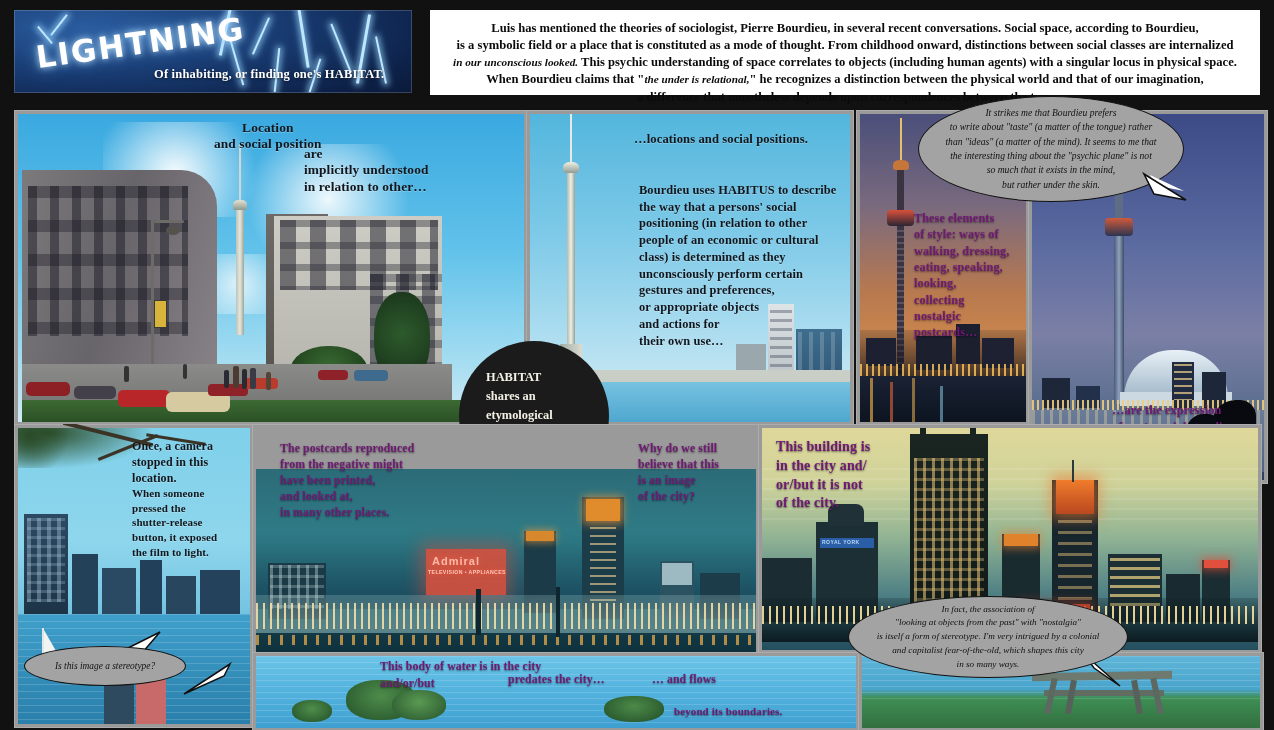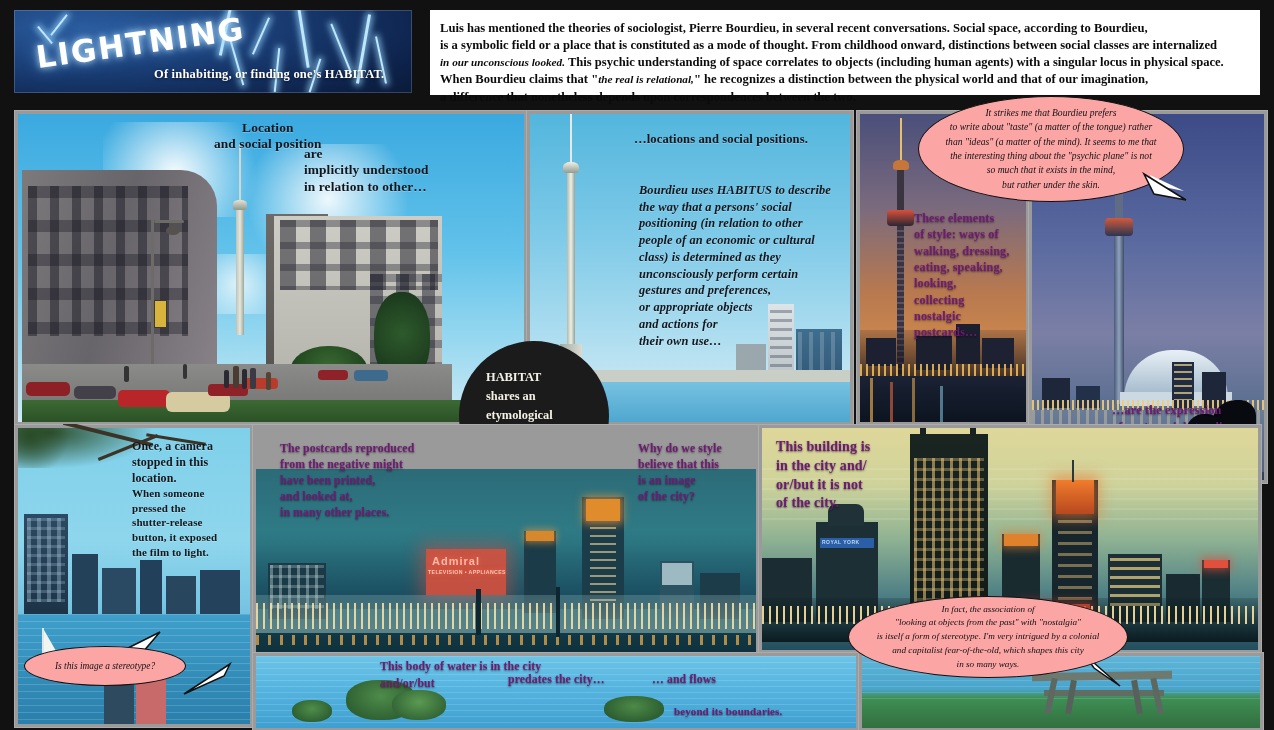--- a/index.html
+++ b/index.html
@@ -28,25 +28,25 @@
   #lightningWord{position:absolute;left:22px;top:12px;width:250px;height:52px;
      color:#fff;font-size:31px;font-weight:bold;font-family:"DejaVu Sans",sans-serif;
      letter-spacing:2px;transform:rotate(-8deg);
      text-shadow:0 0 7px rgba(190,230,255,.95),0 0 16px rgba(120,190,255,.7);}
   #bannerSub{position:absolute;left:140px;top:57px;color:#fff;font-size:12.5px;
      font-weight:bold;letter-spacing:.2px;text-shadow:0 1px 3px rgba(0,0,0,.6);}
 
   
   #intro{position:absolute;left:430px;top:10px;width:830px;height:85px;
          background:#fff;padding:10px 10px 0 10px;box-sizing:border-box;}
-  #intro p{margin:0;color:#0b0b0b;font-size:12.6px;line-height:1.36;font-weight:bold;}
+  #intro p{margin:0;color:#0b0b0b;font-size:12.6px;line-height:1.36;font-weight:bold;text-align:center;}
   #intro .it{font-style:italic;font-weight:bold;font-size:11.2px;}
 
   
-  .bubble{position:absolute;background:#fca5a5;border:1.6px solid #111;border-radius:50%;
+  .bubble{position:absolute;background:#a3a3a3;border:1.6px solid #111;border-radius:50%;
           display:flex;align-items:center;justify-content:center;text-align:center;
           font-style:italic;color:#111;line-height:1.5;box-sizing:border-box;}
   .tail{position:absolute;background:#fff;border:1.6px solid #111;}
 
   
   #habitatCircle{position:absolute;left:459px;top:341px;width:150px;height:150px;
      border-radius:50%;background:#1b1b1b;color:#f4f1e6;}
   #habitatCircle .t{position:absolute;left:27px;top:27px;font-size:12.4px;
      line-height:1.52;font-weight:bold;}
 
@@ -80,21 +80,21 @@
     <div id="lightningWord">LIGHTNING</div>
     <div id="bannerSub">
       <span>Of inhabiting, or finding one's </span><span class="sc">HABITAT.</span>
     </div>
   </div>
 
   <div id="intro">
     <p>Luis has mentioned the theories of sociologist, Pierre Bourdieu, in several recent conversations. Social space, according to Bourdieu,</p>
     <p>is a symbolic field or a place that is constituted as a mode of thought. From childhood onward, distinctions between social classes are internalized</p>
     <p><span class="it">in our unconscious looked.</span><span> This psychic understanding of space correlates to objects (including human agents) with a singular locus in physical space.</span></p>
-    <p><span>When Bourdieu claims that "</span><span class="it">the real is relational,</span><span>"  he recognizes a distinction between the physical world and that of our imagination,</span></p>
+    <p><span>When Bourdieu claims that "</span><span class="it">the under is relational,</span><span>"  he recognizes a distinction between the physical world and that of our imagination,</span></p>
     <p>a difference that nonetheless depends upon correspondences between the two.</p>
   </div>
 
   <div class="panel" style="left:14px;top:110px;width:506px;height:308px;padding:4px;">
     <div class="img sky-day" style="inset:4px;">
 
       <div style="position:absolute;left:85px;top:8px;width:180px;height:95px;background:radial-gradient(circle at 40% 55%,rgba(255,255,255,.96),rgba(255,255,255,0) 68%);"></div>
       <div style="position:absolute;left:200px;top:30px;width:220px;height:110px;background:radial-gradient(circle at 50% 50%,rgba(255,255,255,.9),rgba(255,255,255,0) 66%);"></div>
       <div style="position:absolute;left:150px;top:140px;width:140px;height:60px;background:radial-gradient(circle at 50% 50%,rgba(255,255,255,.75),rgba(255,255,255,0) 68%);"></div>
 
@@ -155,21 +155,21 @@
       <div style="position:absolute;left:238px;top:190px;width:26px;height:92px;background:linear-gradient(#dfe4e6,#b4bcc0);"></div>
       <div style="position:absolute;left:240px;top:196px;width:22px;height:70px;background:repeating-linear-gradient(rgba(60,70,90,.4) 0 3px,rgba(0,0,0,0) 3px 9px);"></div>
       <div style="position:absolute;left:266px;top:215px;width:46px;height:68px;background:linear-gradient(#3f6e8e,#2c5270);"></div>
       <div style="position:absolute;left:268px;top:218px;width:42px;height:56px;background:repeating-linear-gradient(90deg,rgba(255,255,255,.18) 0 4px,rgba(0,0,0,0) 4px 11px);"></div>
       <div style="position:absolute;left:206px;top:230px;width:30px;height:52px;background:#9aa8ae;"></div>
 
       <div style="position:absolute;left:0;bottom:0;width:100%;height:48px;background:linear-gradient(#7fc7e4,#4fa7cf);"></div>
       <div style="position:absolute;left:0;bottom:40px;width:100%;height:12px;background:#c9cfc6;"></div>
     </div>
     <div class="cap dark" style="left:108px;top:22px;font-size:12.6px;">…locations and social positions.</div>
-    <div class="cap dark" style="left:113px;top:72px;font-size:12.4px;line-height:1.35;white-space:pre;font-style:italic;">Bourdieu uses HABITUS to describe
+    <div class="cap dark" style="left:113px;top:72px;font-size:12.4px;line-height:1.35;white-space:pre;">Bourdieu uses HABITUS to describe
 the way that a persons' social
 positioning (in relation to other
 people of an economic or cultural
 class) is determined as they
 unconsciously perform certain
 gestures and preferences,
 or appropriate objects
 and actions for
 their own use…</div>
   </div>
@@ -322,21 +322,21 @@
       <div style="position:absolute;left:176px;top:86px;color:#ffb7a8;font-size:11px;font-weight:bold;
                   font-family:'Liberation Sans',sans-serif;letter-spacing:1px;text-shadow:0 0 8px #ff6a4a;">Admiral</div>
       <div style="position:absolute;left:172px;top:100px;color:#ffc6b8;font-size:5.2px;font-weight:bold;
                   font-family:'Liberation Sans',sans-serif;letter-spacing:.4px;text-shadow:0 0 5px #ff6a4a;">TELEVISION • APPLIANCES</div>
     </div>
     <div class="cap light" style="left:28px;top:16px;font-size:11.8px;line-height:1.36;white-space:pre;">The postcards reproduced
 from the negative might
 have been printed,
 and looked at,
 in many other places.</div>
-    <div class="cap light" style="left:386px;top:16px;font-size:11.8px;line-height:1.36;white-space:pre;">Why do we style
+    <div class="cap light" style="left:386px;top:16px;font-size:11.8px;line-height:1.36;white-space:pre;">Why do we still
 believe that this
 is an image
 of the city?</div>
   </div>
 
   <div class="panel" style="left:758px;top:424px;width:496px;height:222px;padding:4px;">
     <div class="img sky-olive" style="inset:4px;">
       <div style="position:absolute;left:0;top:40px;width:100%;height:60px;background:repeating-linear-gradient(rgba(255,255,255,.1) 0 2px,rgba(0,0,0,0) 2px 10px);"></div>
 
       <div style="position:absolute;left:148px;top:6px;width:78px;height:190px;background:linear-gradient(#1a2420,#101a18);"></div>

